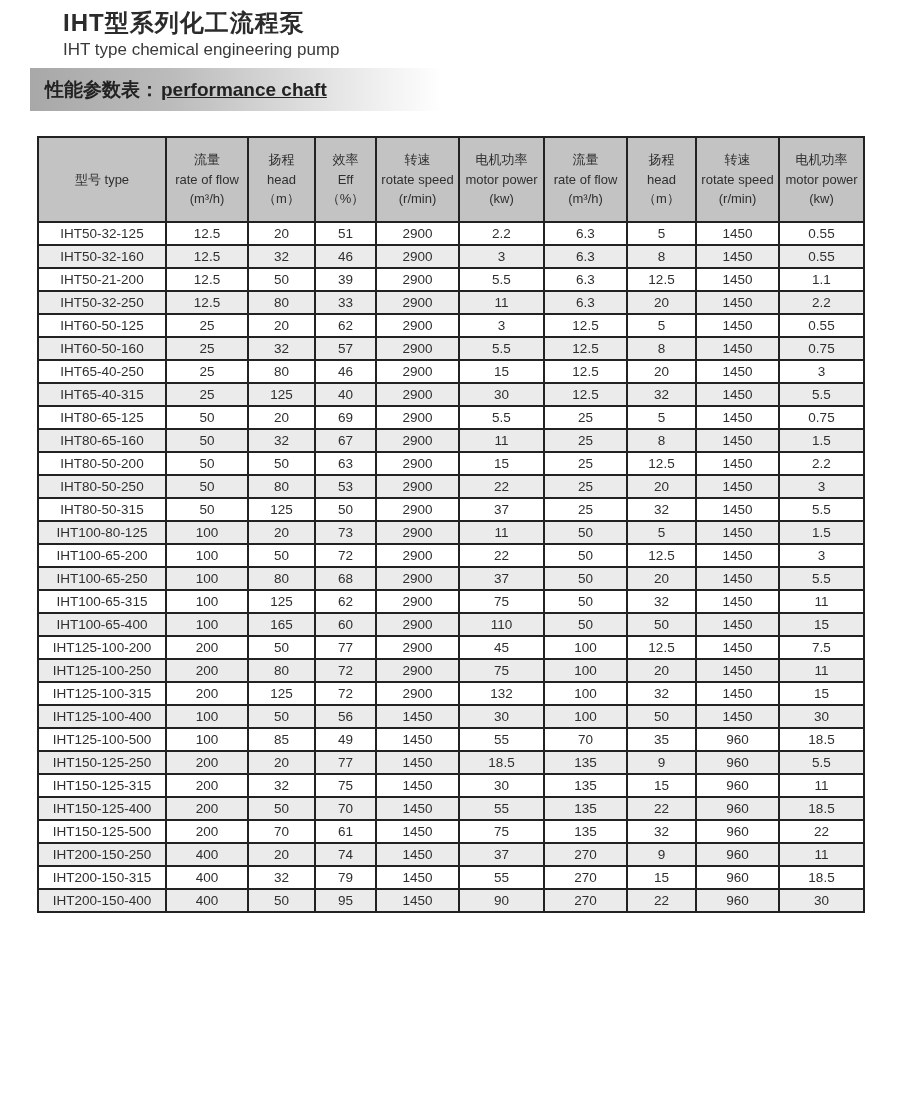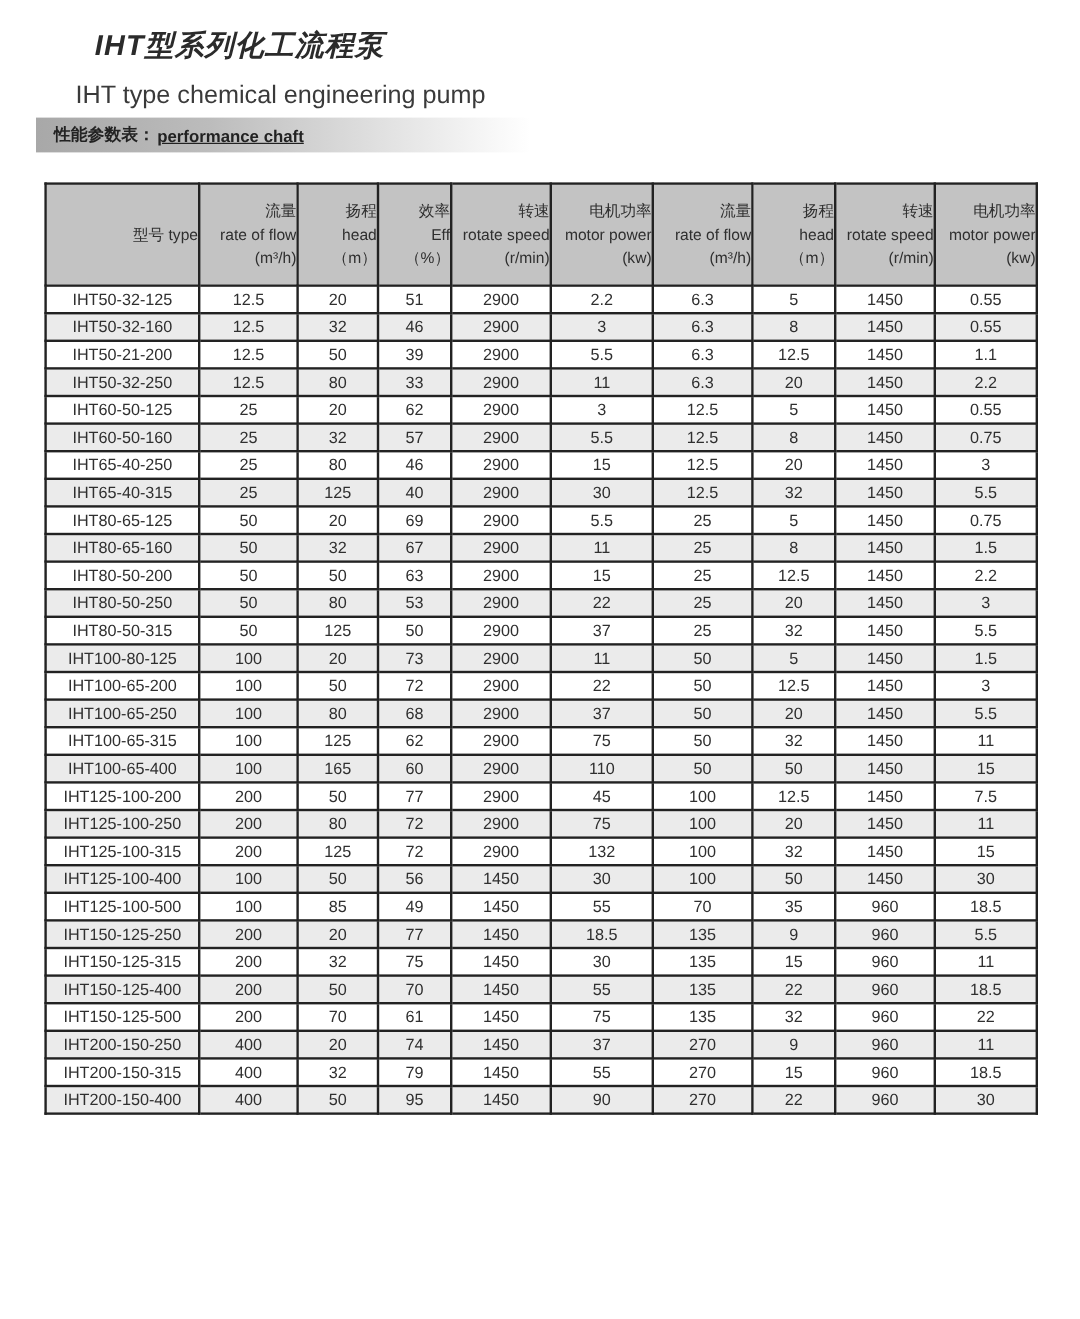--- a/index.html
+++ b/index.html
@@ -14,33 +14,33 @@
   body{
     width:900px;height:1099px;
     background:#ffffff;
     font-family:"Liberation Sans","DejaVu Sans",sans-serif;
     color:var(--text);
     overflow:hidden;
   }
   .page{position:relative;width:900px;height:1099px;padding:8px 0 0 30px;}
   .title-block{margin-left:33px;}
   .title-zh{
-    margin:16px;font-size:24px;font-weight:bold;color:#2b2b2b;
-    letter-spacing:1px;line-height:30px;font-style:italic;
+    margin:0;font-size:24px;font-weight:bold;color:#2b2b2b;
+    letter-spacing:1px;line-height:30px;
   }
   .title-en{
-    margin:2px 0 0 0;font-size:21px;color:#3a3a3a;line-height:19px;
+    margin:2px 0 0 0;font-size:17px;color:#3a3a3a;line-height:19px;
   }
   .section-banner{
     margin-top:9px;
-    width:412px;height:29px;
+    width:412px;height:43px;
     background:linear-gradient(90deg,var(--banner-start) 0%,#bcbcbc 35%,#e6e6e6 75%,#ffffff 100%);
     display:flex;align-items:center;
     padding-left:15px;
-    font-size:14px;font-weight:bold;color:#222;
+    font-size:19px;font-weight:bold;color:#222;
   }
   .section-banner .en{font-weight:600;margin-left:2px;text-decoration:underline;}
   table.perf{
     border-collapse:collapse;table-layout:fixed;
     width:826px;margin:25px 0 0 7px;
   }
   table.perf th,table.perf td{
     border:2px solid var(--border);
     text-align:center;vertical-align:middle;
     color:var(--text);
@@ -54,21 +54,21 @@
     height:85px;
     line-height:1.5;
   }
   table.perf tbody td{
     font-size:13.5px;
     height:23px;
     padding:1px 0;
     background:#ffffff;
   }
   table.perf tbody tr:nth-child(even) td{background:var(--row-alt-bg);}
-  .hline{white-space:nowrap;text-align:right;}
+  .hline{white-space:nowrap;}
 </style>
 </head>
 <body>
 
 <div class="page">
 
   <div class="title-block">
     <h1 class="title-zh">IHT型系列化工流程泵</h1>
     <p class="title-en">IHT type chemical engineering pump</p>
   </div>

